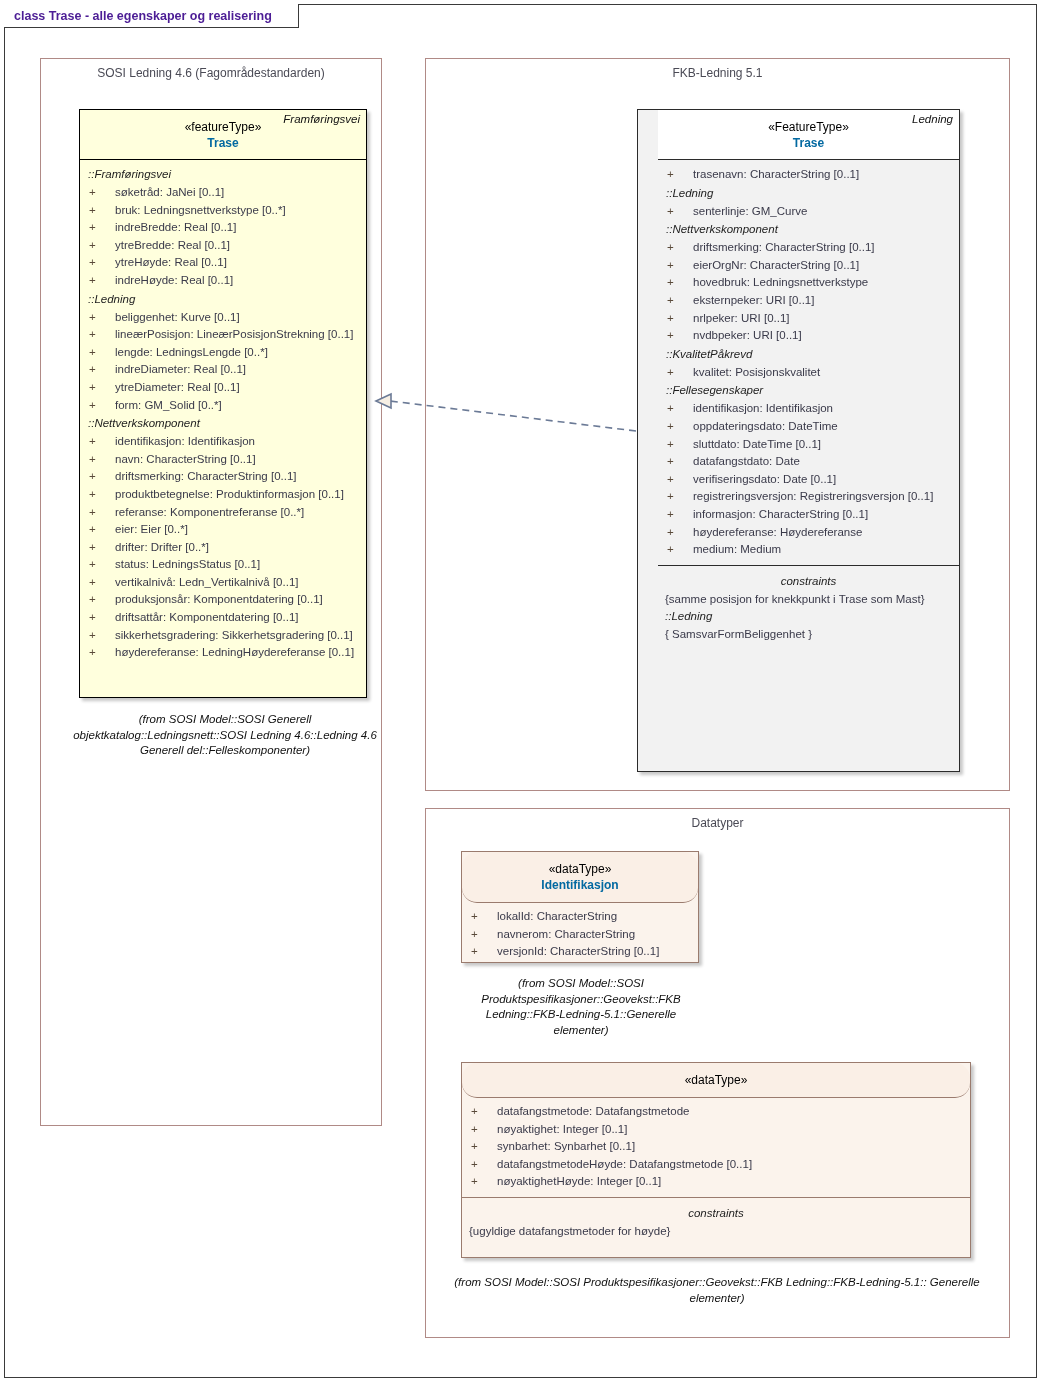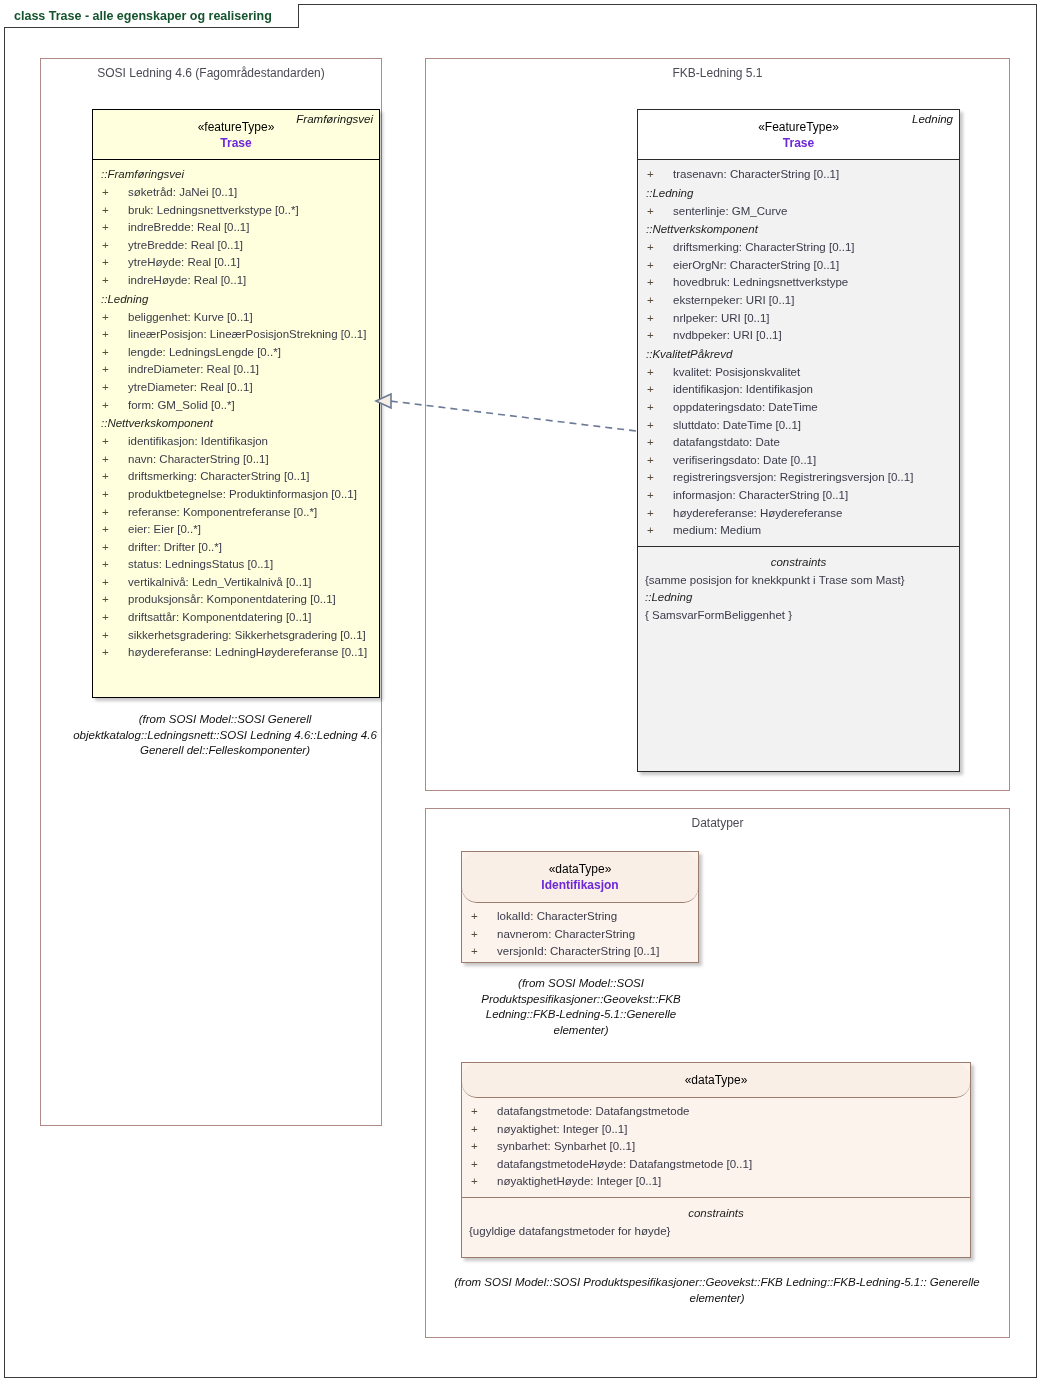--- a/index.html
+++ b/index.html
@@ -14,21 +14,21 @@
   #diagram-frame{
     position:absolute;left:4px;top:4px;width:1033px;height:1374px;
     border:1px solid #3a3a3a;box-sizing:border-box;background:#fff;
   }
   #diagram-title-tab{
     position:absolute;left:4px;top:4px;height:24px;
     box-sizing:border-box;
     border-bottom:1px solid #3a3a3a;border-right:1px solid #3a3a3a;
     display:flex;align-items:center;
     padding:0 26px 0 10px;
-    font-size:12.5px;font-weight:bold;color:#14532d;
+    font-size:12.5px;font-weight:bold;color:#4c1d95;
     background:#fff;
     white-space:nowrap;
   }
   #diagram-title-tab:after{
     content:"";position:absolute;right:-9px;top:-1px;
     width:19px;height:25px;
     background:#fff;
     border-right:1px solid #3a3a3a;
     transform:skewX(-22deg);
     z-index:-1;
@@ -41,38 +41,38 @@
   }
   .package-title{
     position:absolute;left:0;right:0;top:7px;
     text-align:center;font-size:12px;color:#4a4a55;
   }
 
   
   .uclass{position:absolute;box-sizing:border-box;}
   .uclass.shadowed{box-shadow:3px 3px 3px rgba(0,0,0,.22);}
 
-  .cls-yellow{border:1px solid #000;background:#ffffdd;margin-left:13px;}
+  .cls-yellow{border:1px solid #000;background:#ffffdd;}
   .cls-yellow .hdr{border-bottom:1px solid #000;}
 
   .cls-plain{border:1.5px solid #2b2b2b;background:#f2f2f2;}
   .cls-plain .hdr{background:#ffffff;border-bottom:1.5px solid #2b2b2b;}
   .cls-plain .compartment + .compartment{border-top:1.5px solid #2b2b2b;}
 
   .cls-peach{border:1px solid #9a7b6e;background:#fbf3ec;}
   .cls-peach .hdr{background:#faefe6;border-bottom:1px solid #9a7b6e;border-radius:15px;}
   .cls-peach .compartment + .compartment{border-top:1px solid #9a7b6e;}
 
   .hdr{padding:9px 6px 8px 6px;position:relative;text-align:center;}
   .hdr .corner-name{
     position:absolute;right:6px;top:3px;
     font-size:11.5px;font-style:italic;color:#111;
   }
   .hdr .stereotype{font-size:12px;color:#000000;line-height:16px;}
-  .hdr .clsname{font-size:12px;font-weight:bold;color:#6d28d9;line-height:16px;}
+  .hdr .clsname{font-size:12px;font-weight:bold;color:#0369a1;line-height:16px;}
 
   .compartment{padding:5px 4px 6px 4px;}
   .group-label{
     font-size:11.5px;font-style:italic;color:#1d1d1d;
     padding:1px 0 1px 4px;line-height:17px;white-space:nowrap;
   }
   .attr{
     display:flex;font-size:11.5px;color:#3a3a4a;line-height:17.6px;
     white-space:nowrap;
   }
@@ -232,21 +232,21 @@
     </div>
   </div>
 </div>
 
 <div class="from-caption" style="left:62px;top:712px;width:326px;font-style:italic;">(from SOSI Model::SOSI Generell objektkatalog::Ledningsnett::SOSI Ledning 4.6::Ledning 4.6 Generell del::Felleskomponenter)</div>
 
 <div class="package" style="left:425px;top:58px;width:585px;height:733px;">
   <div class="package-title">FKB-Ledning 5.1</div>
 </div>
 
-<div class="uclass cls-plain shadowed" style="left:637px;top:109px;width:323px;height:663px;">
+<div class="uclass cls-plain shadowed" style="left:637px;top:109px;width:323px;height:663px;padding-left:20px;">
   <div class="hdr">
     <div class="corner-name">Ledning</div>
     <div class="stereotype">«FeatureType»</div>
     <div class="clsname">Trase</div>
   </div>
 
   <div class="compartment" style="padding-top:6px;">
 
     <div>
       <div class="attr">
@@ -293,20 +293,21 @@
 
     <div>
       <div class="group-label">::KvalitetPåkrevd</div>
       <div class="attr">
           <span class="vis">+</span>
           <span class="txt">kvalitet: Posisjonskvalitet</span>
         </div>
     </div>
 
     <div>
+      <div class="group-label">::Fellesegenskaper</div>
       <div class="attr">
           <span class="vis">+</span>
           <span class="txt">identifikasjon: Identifikasjon</span>
         </div>
       <div class="attr">
           <span class="vis">+</span>
           <span class="txt">oppdateringsdato: DateTime</span>
         </div>
       <div class="attr">
           <span class="vis">+</span>

